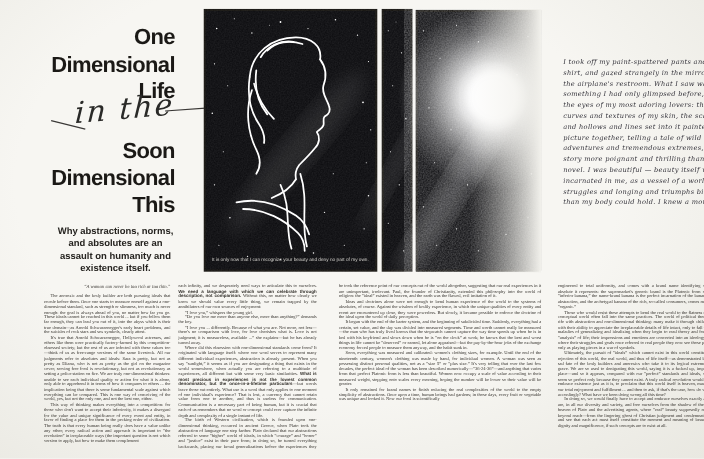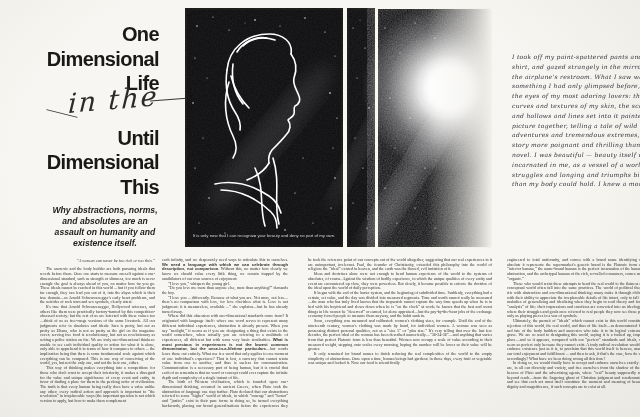--- a/index.html
+++ b/index.html
@@ -24,21 +24,21 @@
     font-size:27px;color:#2a2a28;letter-spacing:2px;
     transform:rotate(-5deg) skewX(-8deg);
   }
   .swash{position:absolute;height:1px;background:#3a3836;}
   .swash-right{left:128px;top:99px;width:40px;transform:rotate(-4deg);}
   .swash-left{left:24px;top:113px;width:32px;transform:rotate(14deg);}
 
   
   .subtitle{
     position:absolute;left:26px;top:205px;width:114px;margin:0;
-    font-weight:bold;font-style:italic;font-size:8.6px;line-height:11px;
+    font-weight:bold;font-size:8.6px;line-height:11px;
     text-align:center;color:#25231f;
   }
 
   
   .illustration{position:absolute;left:163px;top:8px;width:307px;height:240px;}
 
   
   .handwriting{
     position:absolute;left:490px;top:52px;width:148px;height:138px;overflow:hidden;
     font-family:"DejaVu Serif", serif;font-style:italic;
@@ -69,21 +69,21 @@
 </head>
 <body>
 
 <div class="page">
 
   <header class="title-block">
     <div class="t-line">One</div>
     <div class="t-line">Dimensional</div>
     <div class="t-line">Life</div>
     <div class="t-gap"></div>
-    <div class="t-line">Until</div>
+    <div class="t-line">Soon</div>
     <div class="t-line">Dimensional</div>
     <div class="t-line">This</div>
   </header>
   <div class="t-script">in the</div>
   <div class="swash swash-right"></div>
   <div class="swash swash-left"></div>
 
   <p class="subtitle">Why abstractions, norms, and absolutes are an assault on humanity and existence itself.</p>
 
   <div class="illustration">

